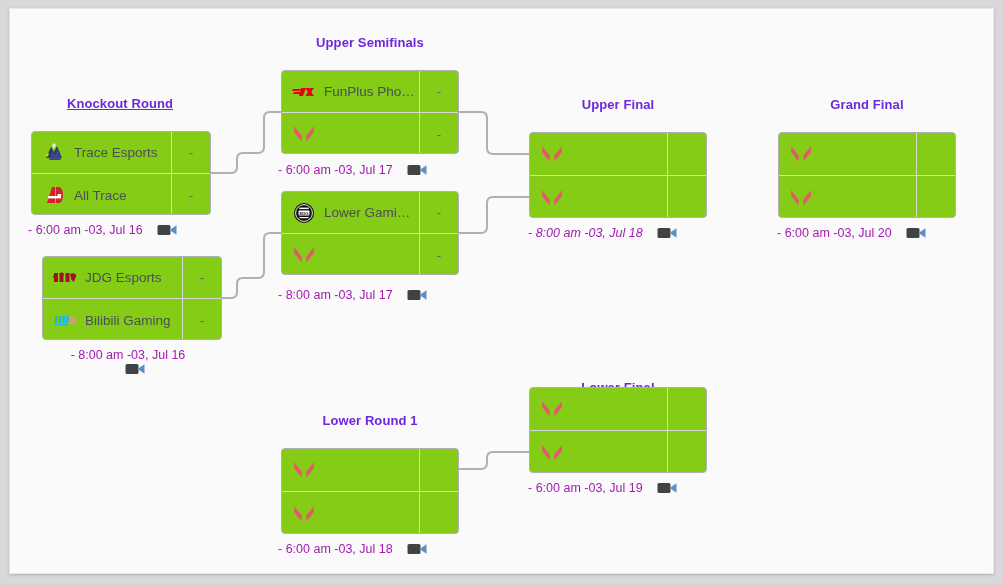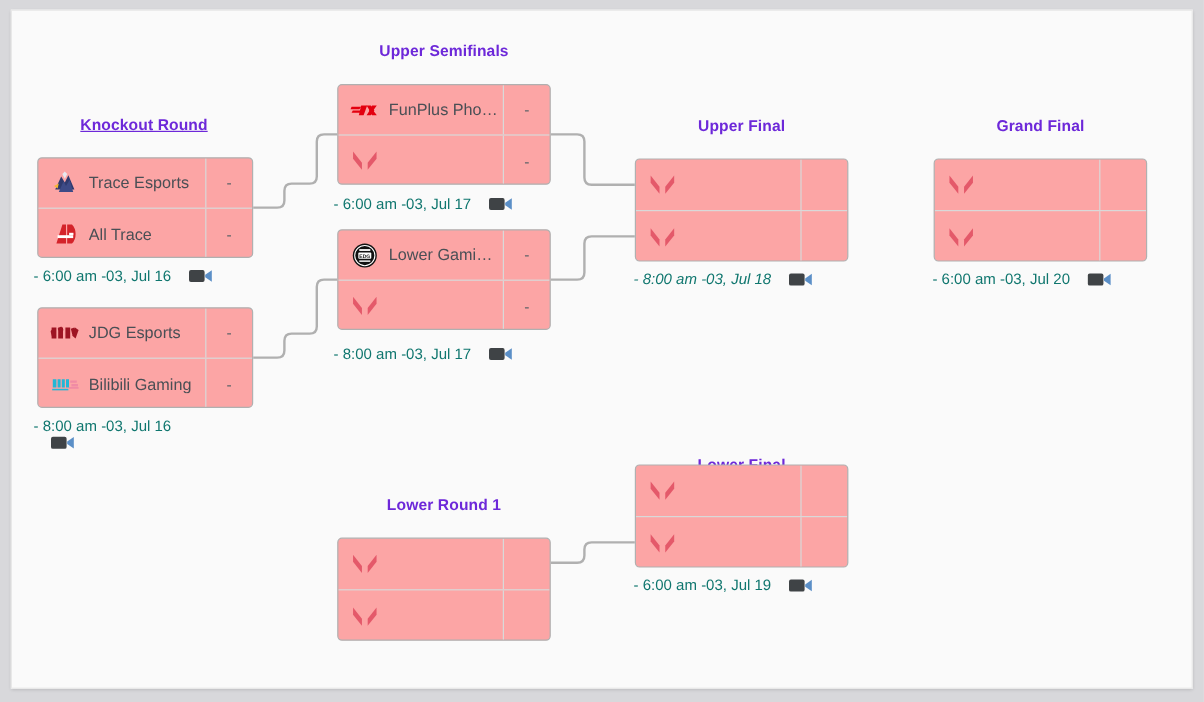--- a/index.html
+++ b/index.html
@@ -49,21 +49,21 @@
     text-align: center;
     white-space: nowrap;
     letter-spacing: 0.1px;
   }
 
   .match {
     position: absolute;
     box-sizing: border-box;
     border: 1px solid #b0b0b0;
     border-radius: 4px;
-    background: #fca5a5;
+    background: #84cc16;
     overflow: hidden;
   }
   .match-row {
     display: flex;
     align-items: center;
     height: 42px;
     box-sizing: border-box;
   }
   .match-row.top { border-bottom: 1px solid #d9d9d9; }
 
@@ -102,22 +102,23 @@
     color: #4a4f55;
     white-space: nowrap;
     overflow: hidden;
     text-overflow: ellipsis;
     min-width: 0;
   }
 
   .match-meta {
     position: absolute;
     display: flex;
+    align-items: center;
     font-size: 12.5px;
-    color: #0f766e;
+    color: #a21caf;
     white-space: nowrap;
   }
   .meta-text { }
   .cam {
     margin-left: 14px;
     display: inline-flex;
     align-items: center;
   }
 </style>
 </head>
@@ -178,21 +179,21 @@
     <div class="match-meta" style="left:28px; top:223px; width:200px;">
       <span class="meta-text">- 6:00 am -03, Jul 16</span>
       <span class="cam">
         <svg width="20" height="14" viewBox="0 0 20 14">
           <rect x="0.5" y="2" width="13" height="10" rx="1.6" fill="#3f4346"></rect>
           <path d="M14 6 L19.5 2.2 V11.8 L14 8 Z" fill="#5b8fc7"></path>
         </svg>
       </span>
     </div>
 
-    <div class="match" style="left:31px; top:256px; width:180px; height:84px;">
+    <div class="match" style="left:42px; top:256px; width:180px; height:84px;">
       <div class="match-row top">
         <div class="team-cell">
           <span class="logo">
             <svg width="24" height="16" viewBox="0 0 24 16">
               <g fill="#9e1423">
                 <path d="M1 3 L5 3 L5 12 L1 12 Z"></path>
                 <path d="M0 6 L2 4 L4 9 L1.5 11 Z"></path>
                 <path d="M6.5 3 L10.5 3 L10.5 12 L6.5 12 Z"></path>
                 <path d="M6 4 L9 2 L11 5 L8 7 Z"></path>
                 <path d="M12.5 3 L16.5 3 L16.5 12 L12.5 12 Z"></path>
@@ -456,15 +457,24 @@
             <svg width="22" height="18" viewBox="0 0 22 18">
               <path d="M1.2 1.2 L8.6 10.6 L8.6 16.4 L1.2 7.2 Z" fill="#e4596a"></path>
               <path d="M20.8 1.2 L13.4 10.6 L13.4 16.4 L20.8 7.2 Z" fill="#e4596a"></path>
             </svg>
           </span>
           <span class="team-name"></span>
         </div>
         <div class="score-cell"></div>
       </div>
     </div>
+    <div class="match-meta" style="left:278px; top:542px; width:200px;">
+      <span class="meta-text">- 6:00 am -03, Jul 18</span>
+      <span class="cam">
+        <svg width="20" height="14" viewBox="0 0 20 14">
+          <rect x="0.5" y="2" width="13" height="10" rx="1.6" fill="#3f4346"></rect>
+          <path d="M14 6 L19.5 2.2 V11.8 L14 8 Z" fill="#5b8fc7"></path>
+        </svg>
+      </span>
+    </div>
 
   </div>
 </div>
 
 </body></html>

